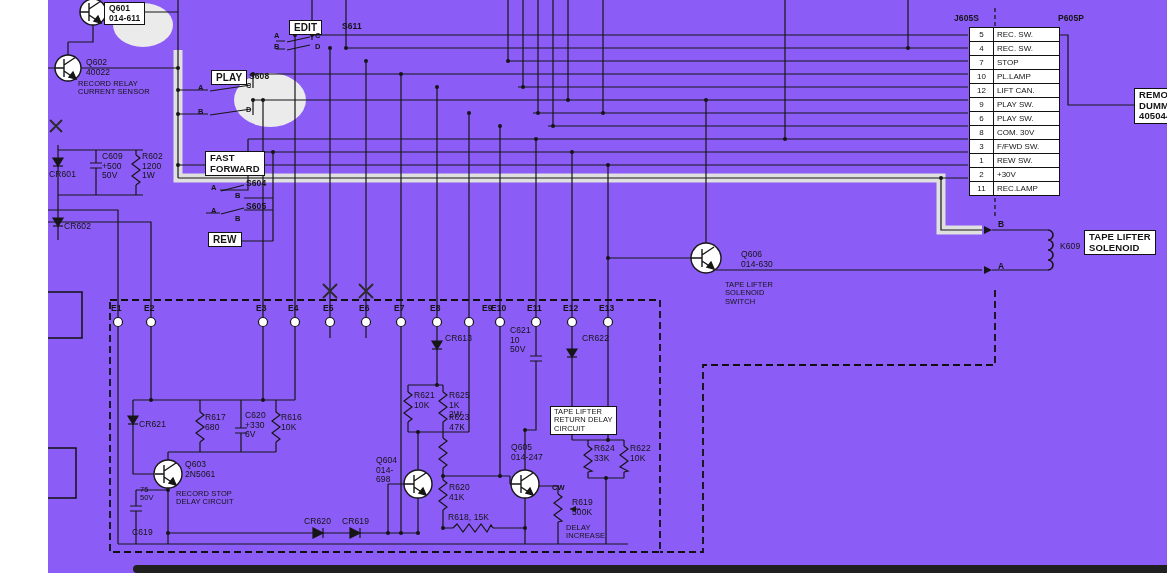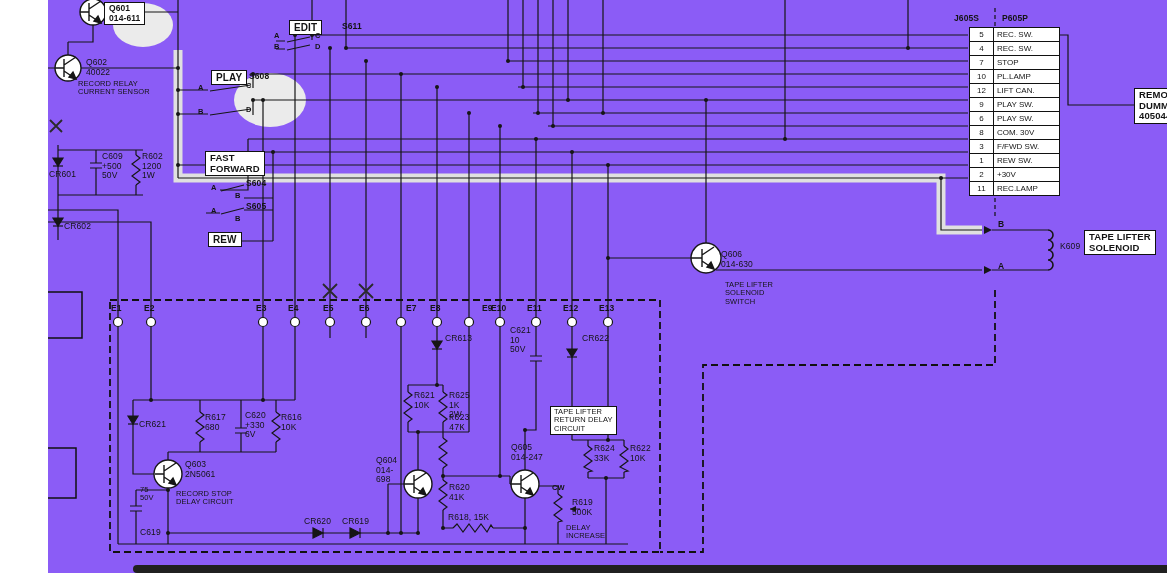--- a/index.html
+++ b/index.html
@@ -262,21 +262,21 @@
 FORWARD</div>
 <div class="t s8 b" style="left:198px;top:179px;">S604</div>
 <div class="t s7 b" style="left:163px;top:184px;">A</div>
 <div class="t s7 b" style="left:187px;top:192px;">B</div>
 <div class="t s8 b" style="left:198px;top:202px;">S605</div>
 <div class="t s7 b" style="left:163px;top:207px;">A</div>
 <div class="t s7 b" style="left:187px;top:215px;">B</div>
 <div class="t s10 b box" style="left:160px;top:232px;">REW</div>
 
 <div class="t s8 b" style="left:906px;top:14px;">J605S</div>
-<div class="t s8 b" style="left:954px;top:14px;text-align:right;">P605P</div>
+<div class="t s8 b" style="left:1010px;top:14px;text-align:right;">P605P</div>
 <div class="connector">
   <div class="pinrow">
         <div class="pin-num">5</div>
         <div class="pin-label">REC. SW.</div>
       </div>
   <div class="pinrow">
         <div class="pin-num">4</div>
         <div class="pin-label">REC. SW.</div>
       </div>
   <div class="pinrow">
@@ -322,33 +322,33 @@
 </div>
 
 <div class="t s9 b box" style="left:1086px;top:88px;width:92px;"><span>REMOTE C</span><br><span>DUMMY PLU</span><br><span>405044</span></div>
 
 <div class="t s8" style="left:1012px;top:242px;">K609</div>
 <div class="t s9 b box" style="left:1036px;top:230px;">TAPE LIFTER
 SOLENOID</div>
 <div class="t s8 b" style="left:950px;top:220px;">B</div>
 <div class="t s8 b" style="left:950px;top:262px;">A</div>
 
-<div class="t s8" style="left:673px;top:250px;">Q606
+<div class="t s8" style="left:693px;top:250px;">Q606
 014-630</div>
 <div class="t s7" style="left:677px;top:281px;">TAPE LIFTER
 SOLENOID
 SWITCH</div>
 
 <div class="elbl" style="left:63px;top:303px;">E1</div>
 <div class="elbl" style="left:96px;top:303px;">E2</div>
 <div class="elbl" style="left:208px;top:303px;">E3</div>
 <div class="elbl" style="left:240px;top:303px;">E4</div>
 <div class="elbl" style="left:275px;top:303px;">E5</div>
 <div class="elbl" style="left:311px;top:303px;">E6</div>
-<div class="elbl" style="left:358px;top:303px;">E7</div>
+<div class="elbl" style="left:346px;top:303px;">E7</div>
 <div class="elbl" style="left:382px;top:303px;">E8</div>
 <div class="elbl" style="left:413px;top:303px;padding-left:21px;">E9</div>
 <div class="elbl" style="left:443px;top:303px;">E10</div>
 <div class="elbl" style="left:479px;top:303px;">E11</div>
 <div class="elbl" style="left:515px;top:303px;">E12</div>
 <div class="elbl" style="left:551px;top:303px;">E13</div>
 
 <div class="t s8" style="left:397px;top:334px;">CR613</div>
 <div class="t s8" style="left:462px;top:326px;">C621
 10
@@ -388,19 +388,19 @@
 +330
 6V</div>
 <div class="t s8" style="left:233px;top:413px;">R616
 10K</div>
 <div class="t s8" style="left:137px;top:460px;">Q603
 2N5061</div>
 <div class="t s7" style="left:128px;top:490px;">RECORD STOP
 DELAY CIRCUIT</div>
 <div class="t s7" style="left:92px;top:486px;">75
 50V</div>
-<div class="t s8" style="left:92px;top:528px;">C619</div>
+<div class="t s8" style="left:84px;top:528px;">C619</div>
 <div class="t s8" style="left:256px;top:517px;text-align:center;">CR620</div>
 <div class="t s8" style="left:294px;top:517px;">CR619</div>
 
 <div id="progress"></div>
 
 </div>
 
 </body></html>

